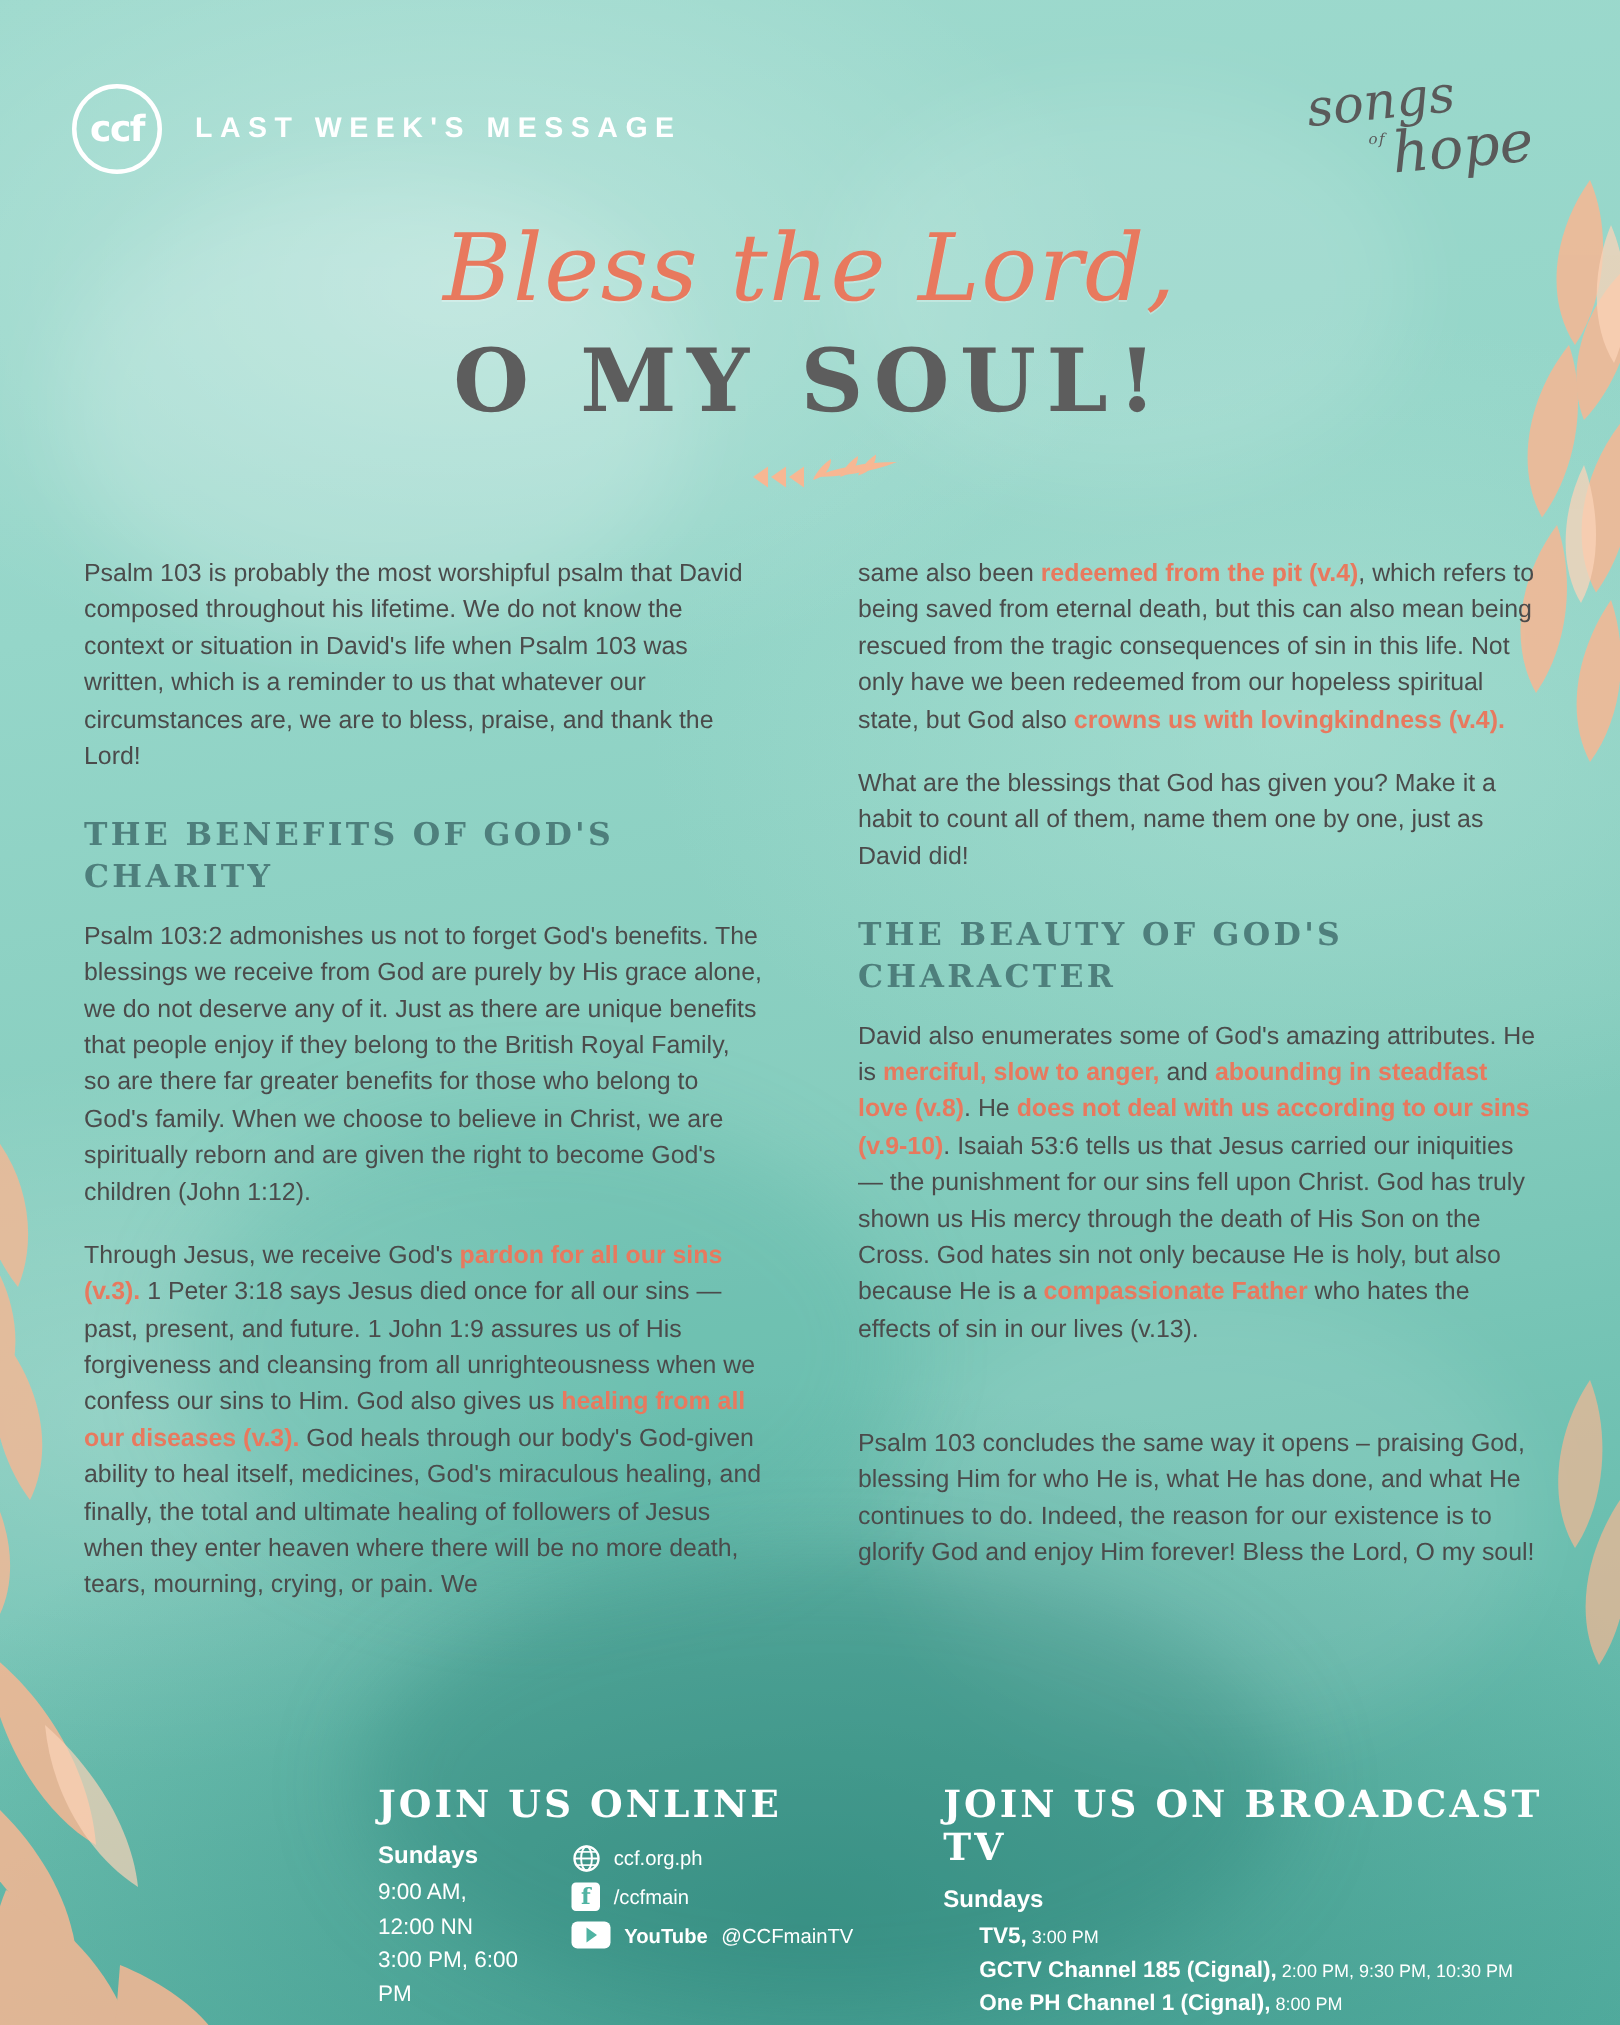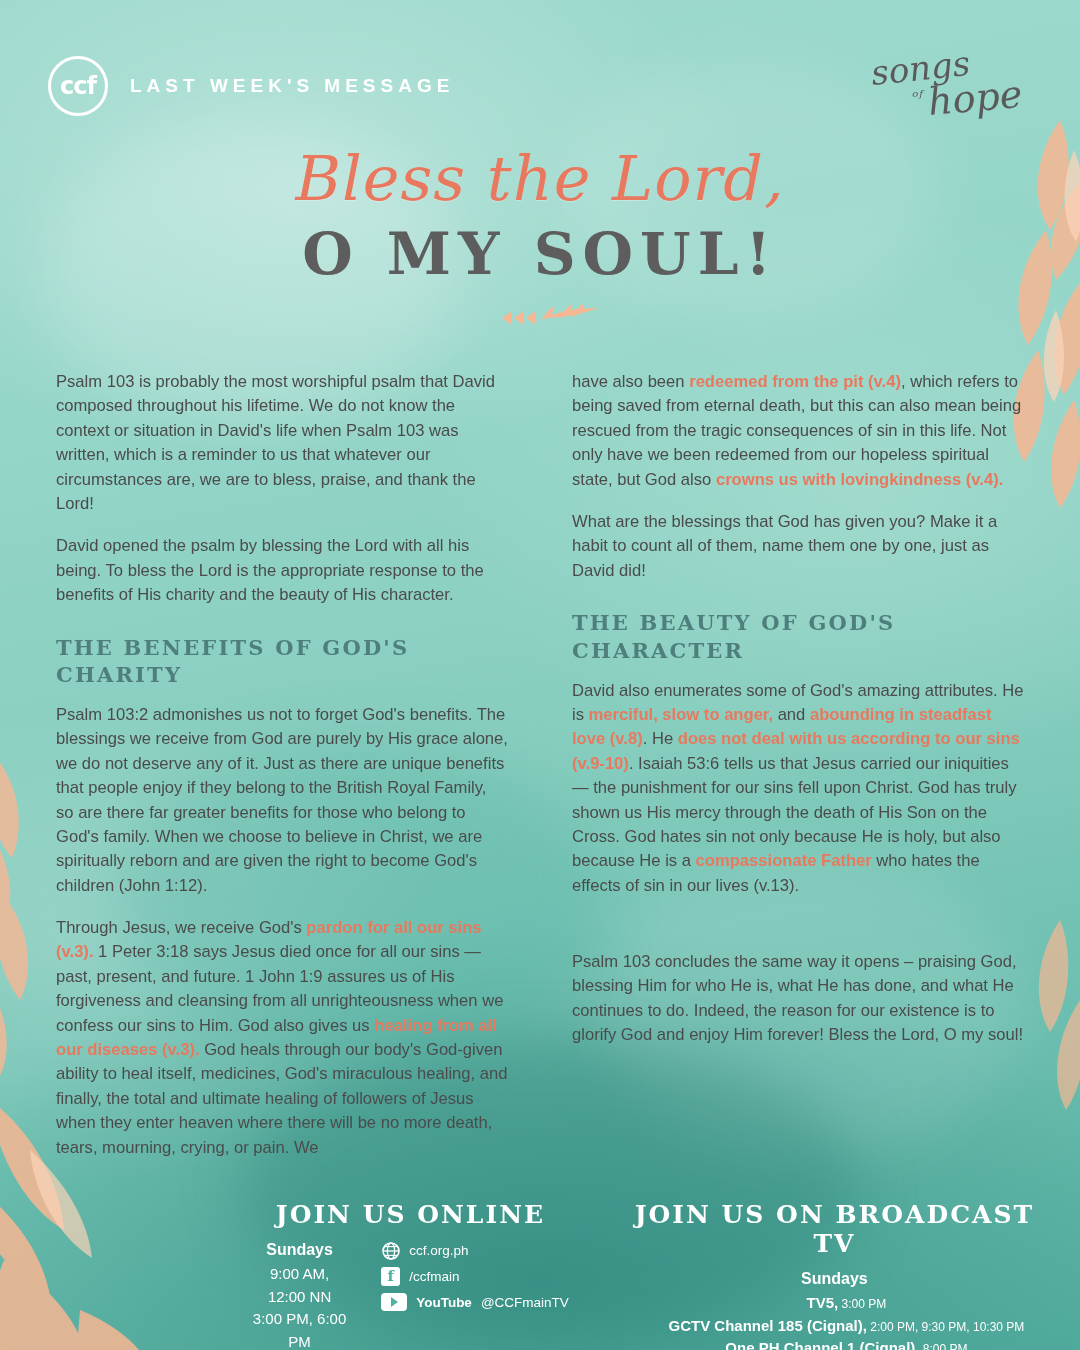--- a/index.html
+++ b/index.html
@@ -169,23 +169,22 @@
     line-height: 1.32;
     margin: 26px 0 14px 0;
   }
 
   .spacer-gap { height: 34px; }
 
   
   .footer {
     position: absolute;
     left: 0; right: 0;
-    bottom: 0;
+    bottom: 12px;
     height: 180px;
-    text-align: center;
   }
   .footer-inner {
     position: absolute;
     left: 252px;
     top: 30px;
     right: 40px;
     display: flex;
     gap: 60px;
   }
   .f-head {
@@ -341,28 +340,27 @@
           <path d="M32 9 L22 16 L32 23 Z"></path>
         </g>
       </svg>
     </div>
   </div>
 
   <div class="columns">
 
     <div class="col">
       <p class="para">Psalm 103 is probably the most worshipful psalm that David composed throughout his lifetime. We do not know the context or situation in David's life when Psalm 103 was written, which is a reminder to us that whatever our circumstances are, we are to bless, praise, and thank the Lord!</p>
-      <p class="para">David opened the psalm by blessing the Lord with all his being. To bless the Lord is the appropriate response to the benefits of His charity and the beauty of His character.</p>
       <div class="section-head">THE BENEFITS OF GOD'S CHARITY</div>
       <p class="para">Psalm 103:2 admonishes us not to forget God's benefits. The blessings we receive from God are purely by His grace alone, we do not deserve any of it. Just as there are unique benefits that people enjoy if they belong to the British Royal Family, so are there far greater benefits for those who belong to God's family. When we choose to believe in Christ, we are spiritually reborn and are given the right to become God's children (John 1:12).</p>
       <p class="para"><span>Through Jesus, we receive God's </span><span class="hl">pardon for all our sins (v.3).</span><span> 1 Peter 3:18 says Jesus died once for all our sins — past, present, and future. 1 John 1:9 assures us of His forgiveness and cleansing from all unrighteousness when we confess our sins to Him. God also gives us </span><span class="hl">healing from all our diseases (v.3).</span><span> God heals through our body's God-given ability to heal itself, medicines, God's miraculous healing, and finally, the total and ultimate healing of followers of Jesus when they enter heaven where there will be no more death, tears, mourning, crying, or pain. We</span></p>
     </div>
 
     <div class="col">
-      <p class="para"><span>have also been </span><span class="hl">redeemed from the pit (v.4)</span><span>, which refers to being saved from eternal death, but this can also mean being rescued from the tragic consequences of sin in this life. Not only have we been redeemed from our hopeless spiritual state, but God also </span><span class="hl">crowns us with lovingkindness (v.4).</span></p>
+      <p class="para"><span>same also been </span><span class="hl">redeemed from the pit (v.4)</span><span>, which refers to being saved from eternal death, but this can also mean being rescued from the tragic consequences of sin in this life. Not only have we been redeemed from our hopeless spiritual state, but God also </span><span class="hl">crowns us with lovingkindness (v.4).</span></p>
       <p class="para">What are the blessings that God has given you? Make it a habit to count all of them, name them one by one, just as David did!</p>
       <div class="section-head">THE BEAUTY OF GOD'S CHARACTER</div>
       <p class="para"><span>David also enumerates some of God's amazing attributes. He is </span><span class="hl">merciful, slow to anger,</span><span> and </span><span class="hl">abounding in steadfast love (v.8)</span><span>. He </span><span class="hl">does not deal with us according to our sins (v.9-10)</span><span>. Isaiah 53:6 tells us that Jesus carried our iniquities — the punishment for our sins fell upon Christ. God has truly shown us His mercy through the death of His Son on the Cross. God hates sin not only because He is holy, but also because He is a </span><span class="hl">compassionate Father</span><span> who hates the effects of sin in our lives (v.13).</span></p>
       <div class="spacer-gap"></div>
       <p class="para">Psalm 103 concludes the same way it opens – praising God, blessing Him for who He is, what He has done, and what He continues to do. Indeed, the reason for our existence is to glorify God and enjoy Him forever! Bless the Lord, O my soul!</p>
     </div>
 
   </div>
 
   <div class="footer">

